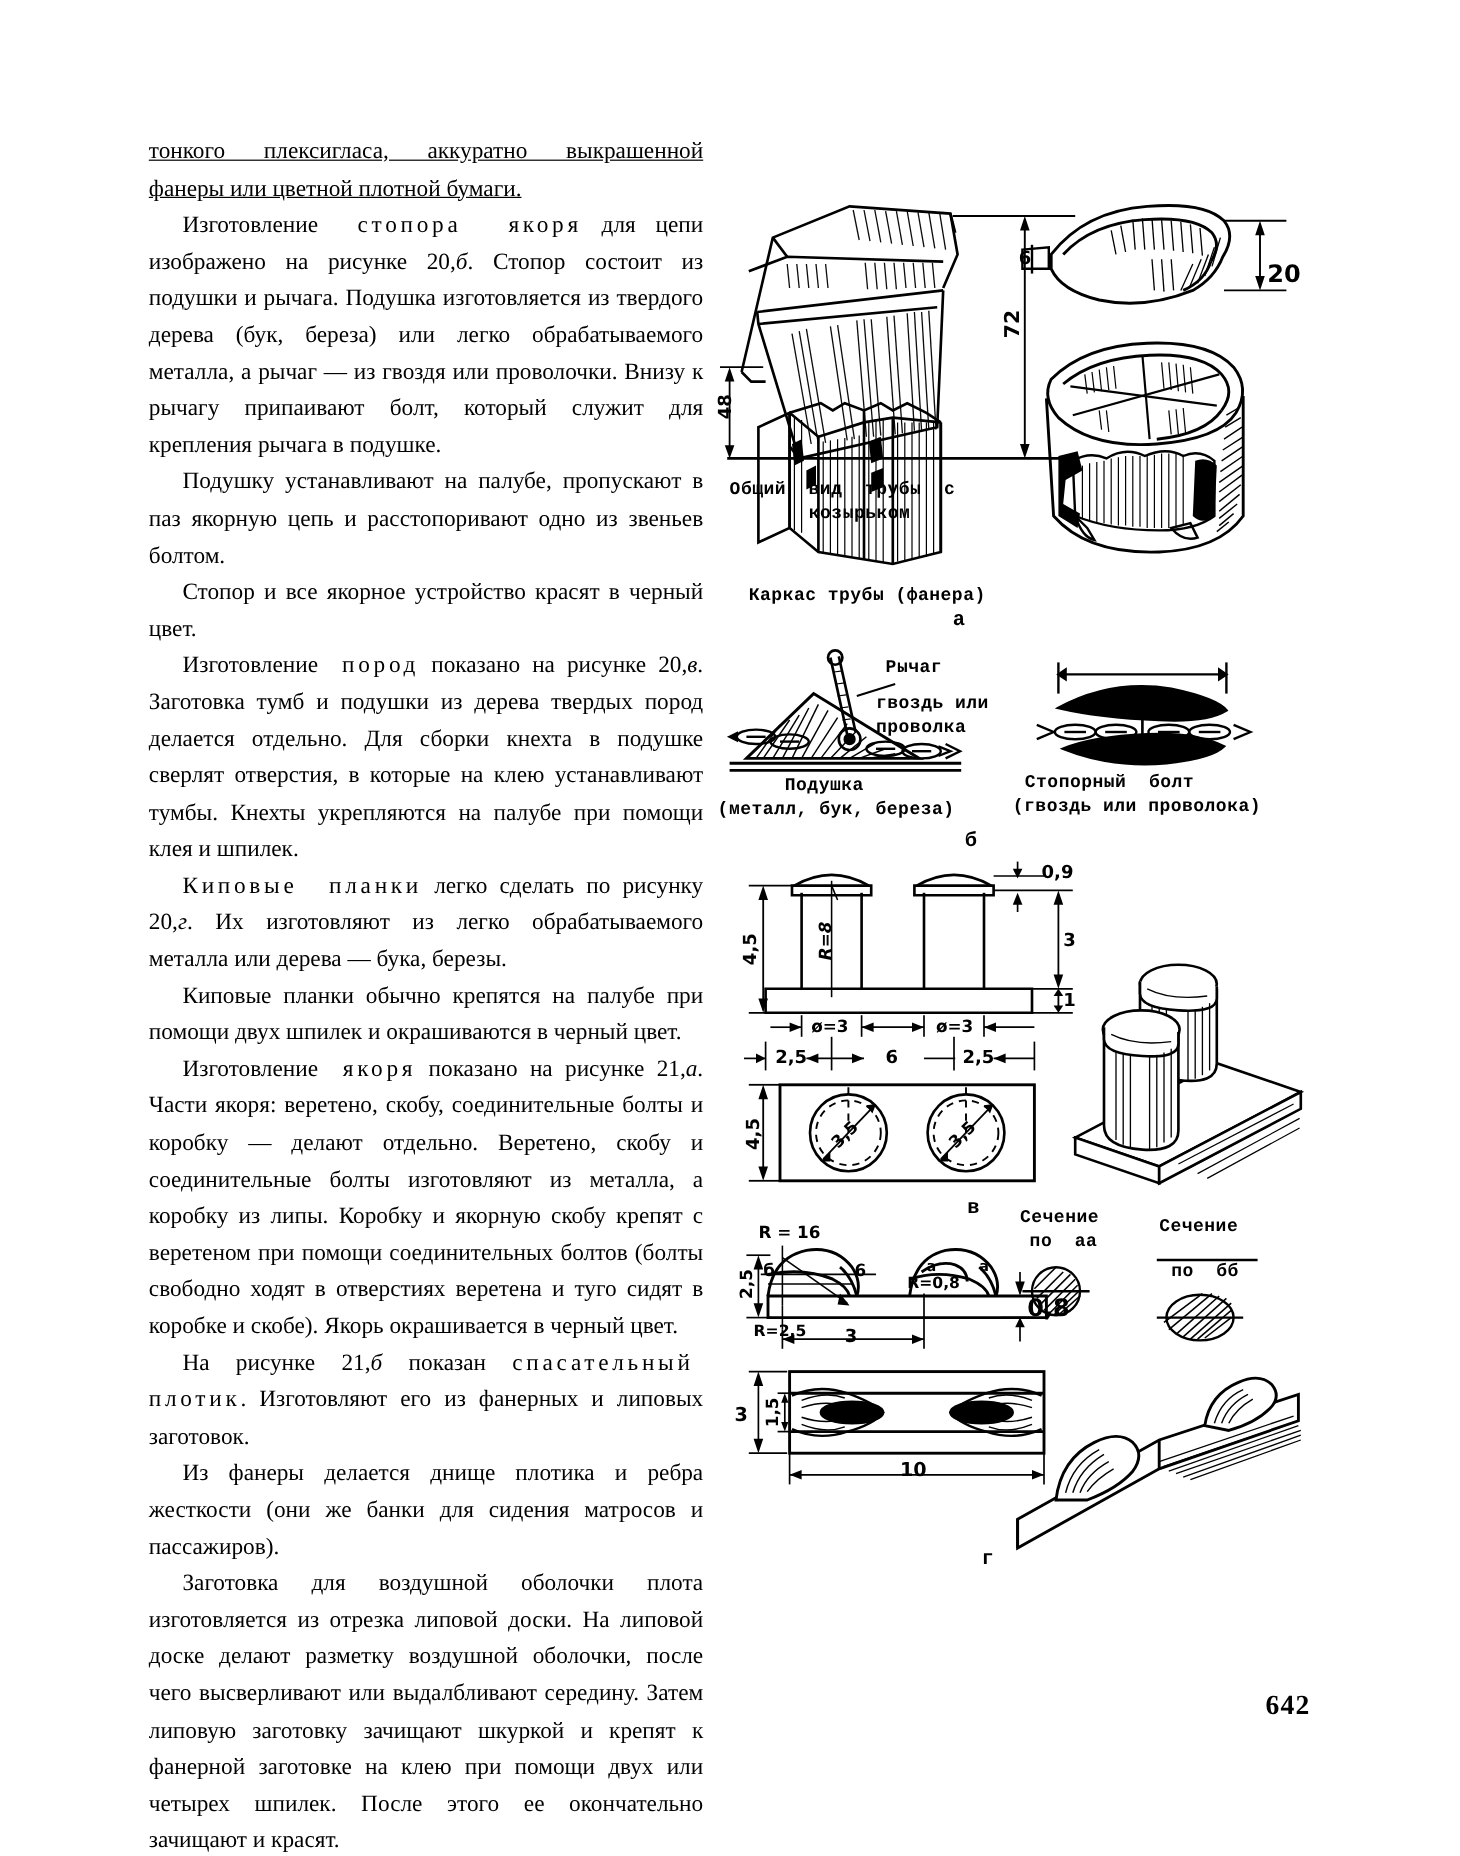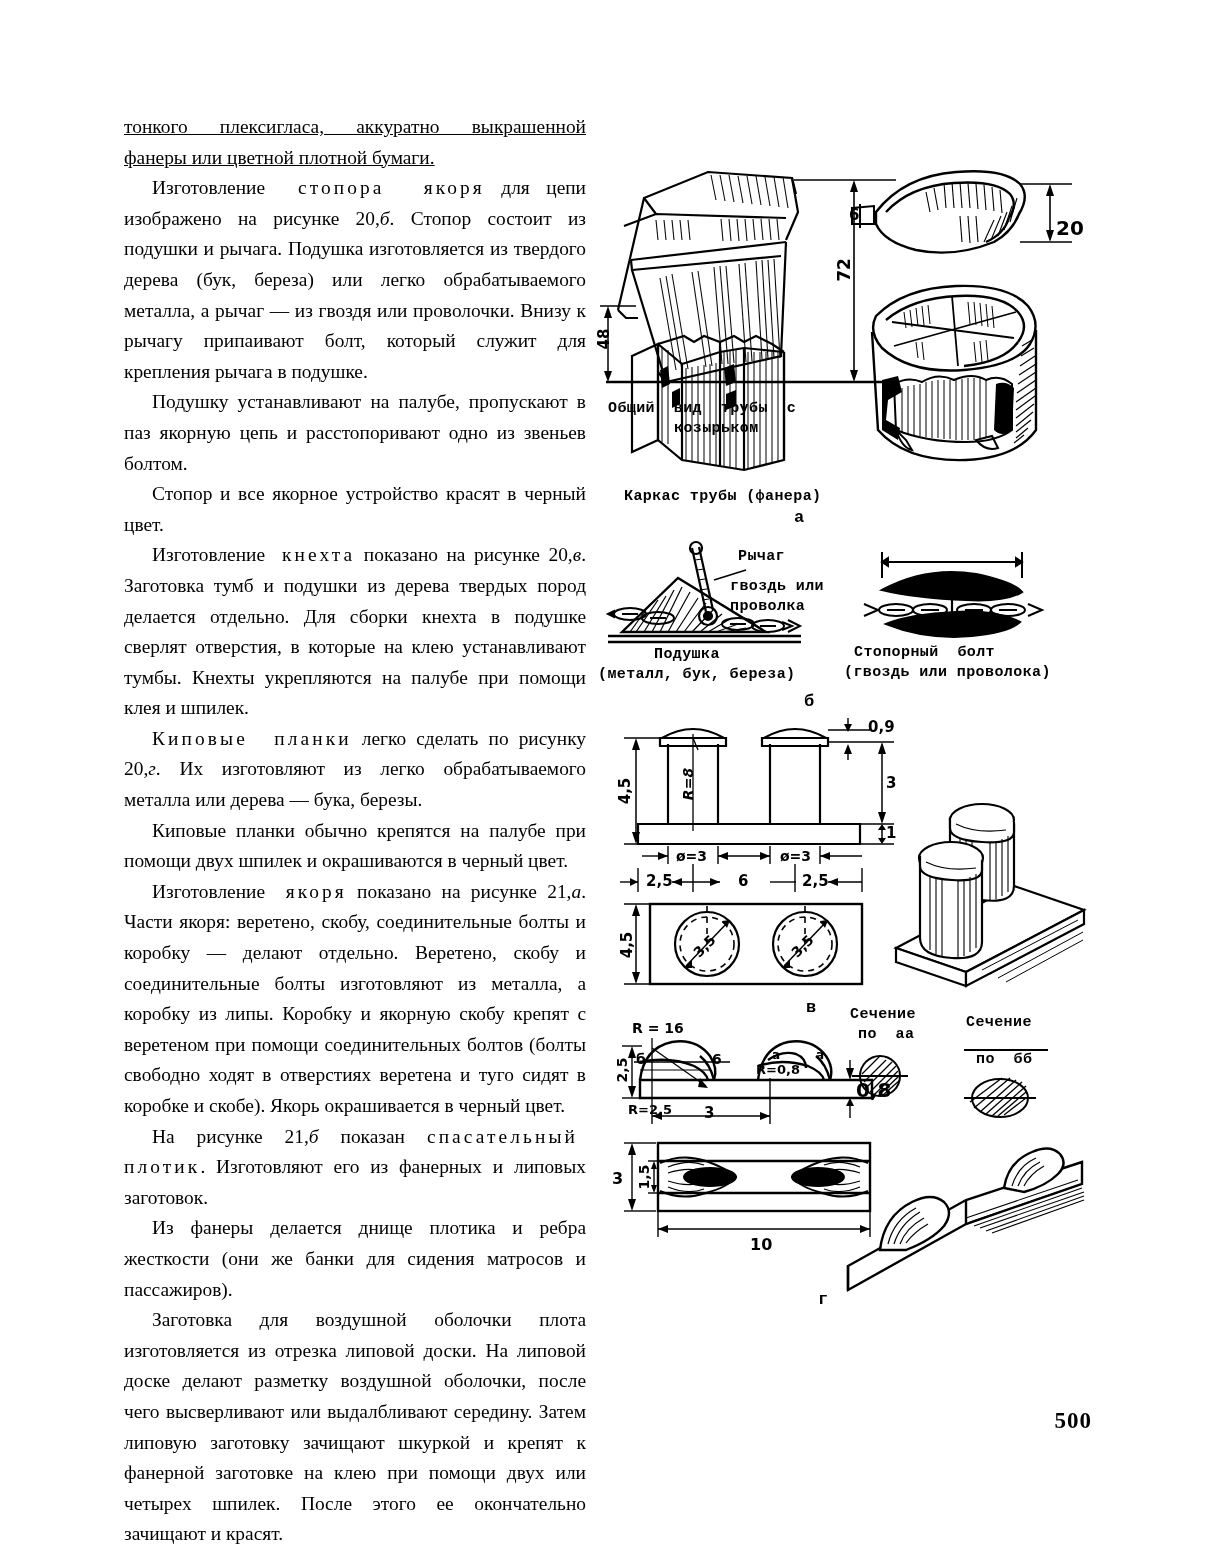--- a/index.html
+++ b/index.html
@@ -49,21 +49,21 @@
 </head>
 <body>
 
 <div class="page">
 
   <div class="textcol">
     <p class="noind">тонкого&nbsp;&nbsp;&nbsp;плексигласа,&nbsp;&nbsp;&nbsp;аккуратно&nbsp;&nbsp;&nbsp;выкрашенной фанеры или цветной плотной бумаги.</p>
     <p>Изготовление &nbsp;<span class="sp">стопора&nbsp; якоря</span> для цепи изображено на рисунке 20,<span class="it">б</span>. Стопор состоит из подушки и рычага. Подушка изготовляется из твердого дерева (бук, береза) или легко обрабатываемого металла, а рычаг — из гвоздя или проволочки. Внизу к рычагу припаивают болт, который служит для крепления рычага в подушке.</p>
     <p>Подушку устанавливают на палубе, пропускают в паз якорную цепь и расстопоривают одно из звеньев болтом.</p>
     <p>Стопор и все якорное устройство красят в черный цвет.</p>
-    <p>Изготовление &nbsp;<span class="sp">кнехта</span> показано на рисунке 20,<span class="it">в</span>. Заготовка тумб и подушки из дерева твердых пород делается отдельно. Для сборки кнехта в подушке сверлят отверстия, в которые на клею устанавливают тумбы. Кнехты укрепляются на палубе при помощи клея и шпилек.</p>
+    <p>Изготовление &nbsp;<span class="sp">пород</span> показано на рисунке 20,<span class="it">в</span>. Заготовка тумб и подушки из дерева твердых пород делается отдельно. Для сборки кнехта в подушке сверлят отверстия, в которые на клею устанавливают тумбы. Кнехты укрепляются на палубе при помощи клея и шпилек.</p>
     <p><span class="sp">Киповые&nbsp; планки</span> легко сделать по рисунку 20,<span class="it">г</span>. Их изготовляют из легко обрабатываемого металла или дерева&nbsp;— бука, березы.</p>
     <p>Киповые планки обычно крепятся на палубе при помощи двух шпилек и окрашиваются в черный цвет.</p>
     <p>Изготовление &nbsp;<span class="sp">якоря</span> показано на рисунке 21,<span class="it">а</span>. Части якоря: веретено, скобу, соединительные болты и коробку&nbsp;— делают отдельно. Веретено, скобу и соединительные болты изготовляют из металла, а коробку из липы. Коробку и якорную скобу крепят с веретеном при помощи соединительных болтов (болты свободно ходят в отверстиях веретена и туго сидят в коробке и скобе). Якорь окрашивается в черный цвет.</p>
     <p>На рисунке 21,<span class="it">б</span> показан <span class="sp">спасательный&nbsp; плотик</span>. Изготовляют его из фанерных и липовых заготовок.</p>
     <p>Из фанеры делается днище плотика и ребра жесткости (они же банки для сидения матросов и пассажиров).</p>
     <p>Заготовка для воздушной оболочки плота изготовляется из отрезка липовой доски. На липовой доске делают разметку воздушной оболочки, после чего высверливают или выдалбливают середину. Затем липовую заготовку зачищают шкуркой и крепят к фанерной заготовке на клею при помощи двух или четырех шпилек. После этого ее окончательно зачищают и красят.</p>
   </div>
 
   <div class="figcol">
 
@@ -730,21 +730,21 @@
         <g stroke="#000" stroke-width="1.4" fill="none">
           <line x1="48" y1="86" x2="48" y2="112"></line>
           <line x1="260" y1="86" x2="260" y2="112"></line>
           <line x1="48" y1="104" x2="260" y2="104"></line>
           <path d="M58 100 L48 104 L58 108 Z" fill="#000" stroke="none"></path>
           <path d="M250 100 L260 104 L250 108 Z" fill="#000" stroke="none"></path>
         </g>
       </svg>
       <div class="lbl dim" style="left:2px;top:44px;font-size:16px;">3</div>
       <div class="lbl dim" style="left:22px;top:44px;transform:rotate(-90deg);font-size:14px;">1,5</div>
-      <div class="lbl dim" style="left:140px;top:90px;font-size:16px;margin-top:20px;">10</div>
+      <div class="lbl dim" style="left:140px;top:90px;font-size:16px;">10</div>
     </div>
 
     <div class="fig" style="left:240px;top:1020px;width:260px;height:190px;">
       <svg width="260" height="190" viewBox="0 0 260 190">
         <g stroke="#000" fill="#fff" stroke-width="2.4">
           <path d="M12 126 L130 60 L246 22 L246 44 L130 84 L12 150 Z"></path>
           <path d="M12 126 L12 150"></path>
           <path d="M130 60 L130 84"></path>
         </g>
 
@@ -770,15 +770,15 @@
           <path d="M156 93 L248 60"></path>
           <path d="M130 78 L242 40"></path>
         </g>
       </svg>
     </div>
 
     <div class="lbl part" style="left:222px;top:1170px;font-size:17px;">г</div>
   </div>
 
 
-  <div class="folio">500</div>
+  <div class="folio">642</div>
 
 </div>
 
 </body></html>

